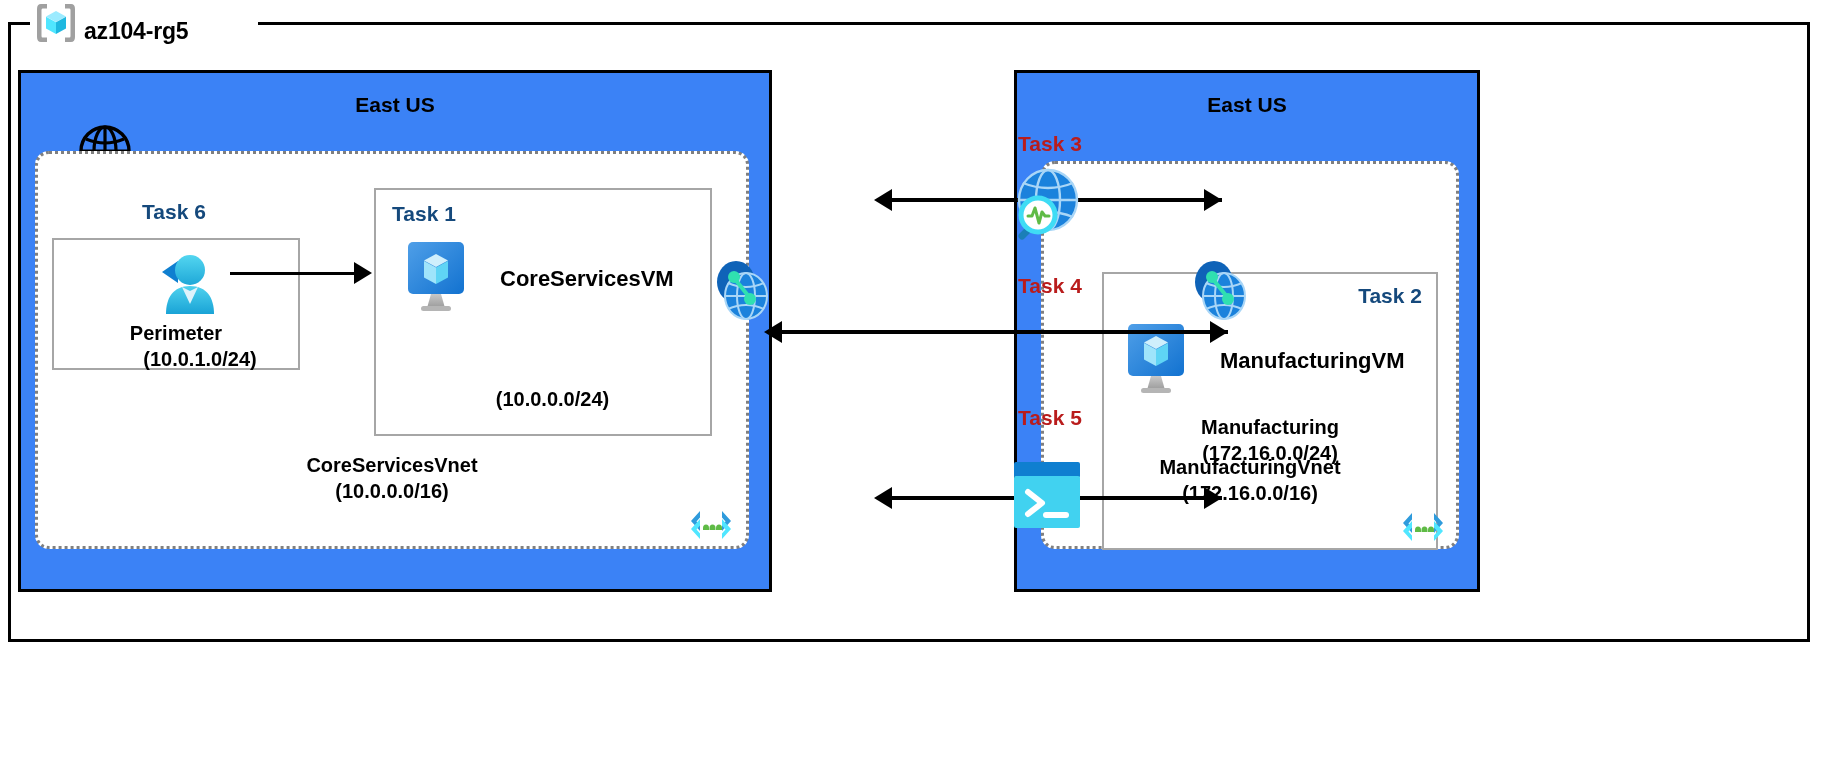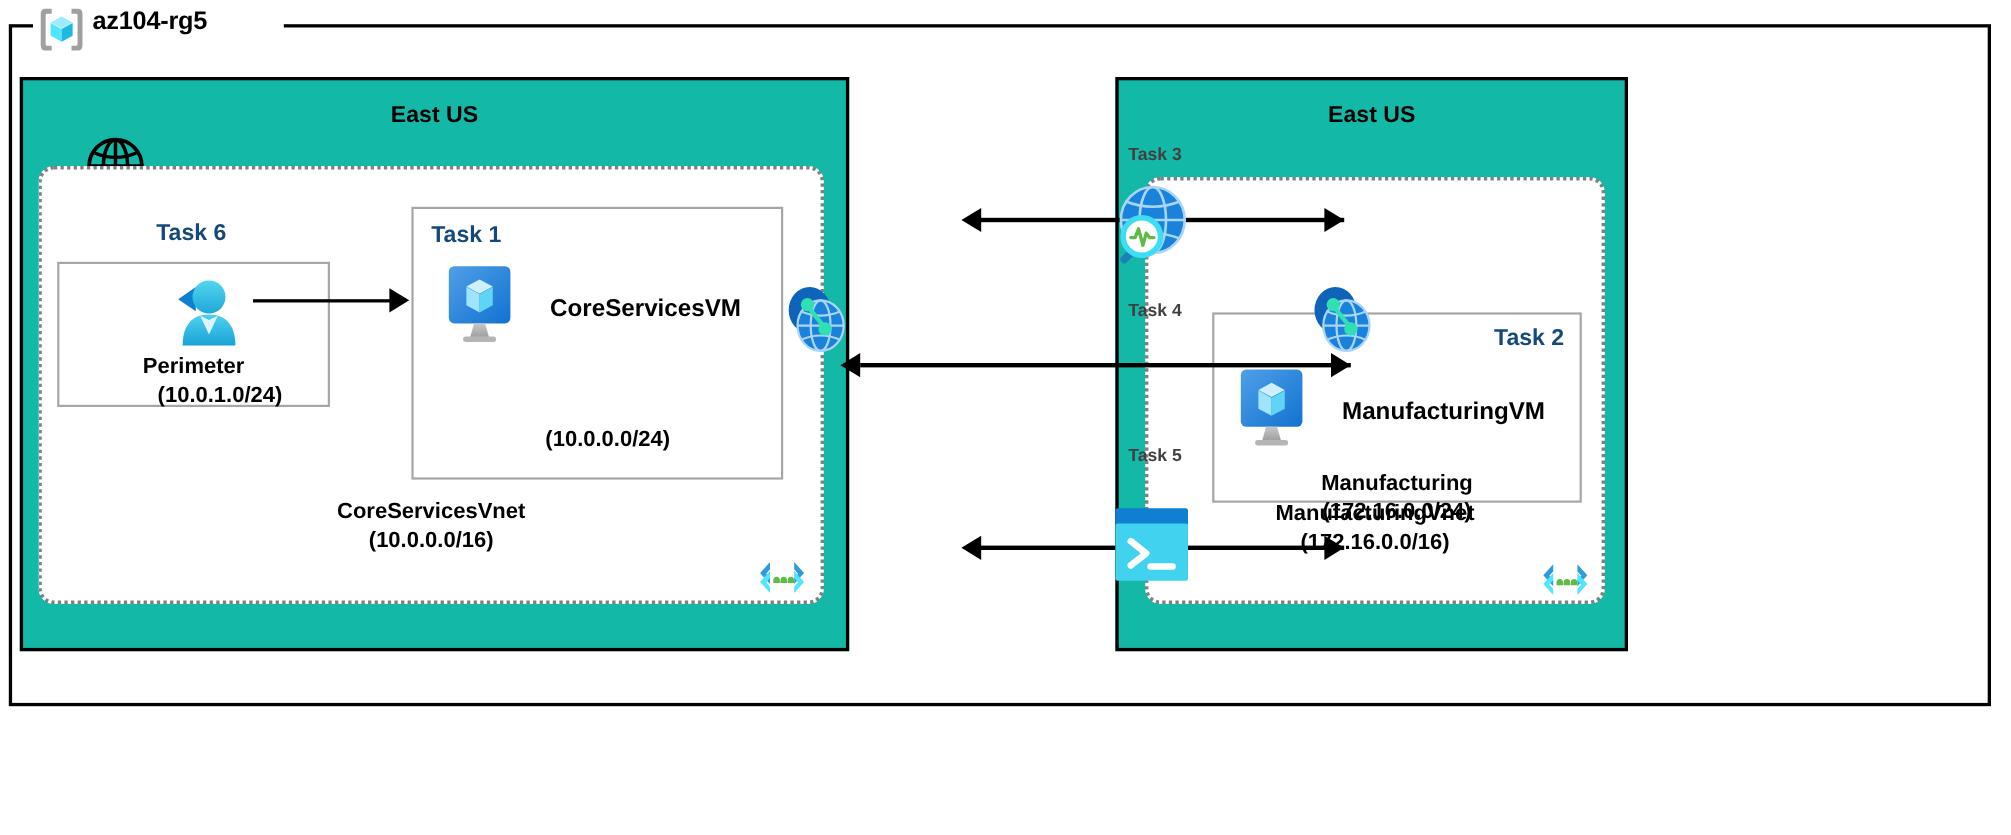--- a/index.html
+++ b/index.html
@@ -41,21 +41,21 @@
     width: 228px;
     background: #ffffff;
     z-index: 3;
   }
   .rg-title {
     position: absolute;
     left: 34px;
     top: 5px;
     height: 40px;
     display: flex;
-    align-items: flex-start;
+    align-items: flex-end;
     gap: 6px;
     z-index: 4;
   }
   .rg-title-text {
     font-size: 23px;
     font-weight: bold;
     letter-spacing: -0.2px;
     color: #000000;
     white-space: nowrap;
   }
@@ -64,21 +64,21 @@
   .rg-icon {
     position: relative;
     width: 44px;
     height: 44px;
     flex: 0 0 auto;
   }
 
   
   .region {
     position: absolute;
-    background: #14b8a6;
+    background: #3b82f6;
     border: 3px solid #000000;
     box-sizing: border-box;
   }
   .region-left  { left: 18px;   top: 70px; width: 754px;  height: 522px; }
   .region-right { left: 1014px; top: 70px; width: 466px;  height: 522px; }
   .region-title {
     position: absolute;
     left: 0;
     right: 0;
     top: 20px;
@@ -113,21 +113,21 @@
 
   
   .subnet {
     position: absolute;
     background: #ffffff;
     border: 2px solid #a6a6a6;
     box-sizing: border-box;
   }
   .subnet-perimeter { left: 14px;  top: 84px;  width: 248px; height: 132px; }
   .subnet-core      { left: 336px; top: 34px;  width: 338px; height: 248px; }
-  .subnet-mfg       { left: 58px;  top: 120px; width: 336px; height: 173px; }
+  .subnet-mfg       { left: 58px;  top: 108px; width: 336px; height: 278px; }
 
   .task-tag {
     position: absolute;
     font-size: 21px;
     font-weight: bold;
     color: #15497c;
     white-space: nowrap;
   }
 
   .subnet-label {
@@ -154,23 +154,23 @@
     color: #000000;
     white-space: nowrap;
   }
 
   
   .center-task {
     position: absolute;
     text-align: center;
   }
   .center-task-label {
-    font-size: 16px;
-    font-weight: bold;
-    color: #404040;
+    font-size: 21px;
+    font-weight: bold;
+    color: #b91c1c;
     white-space: nowrap;
   }
 
   .arrow-line {
     position: absolute;
     height: 4px;
     background: #000000;
   }
   .arrow-head {
     position: absolute;

